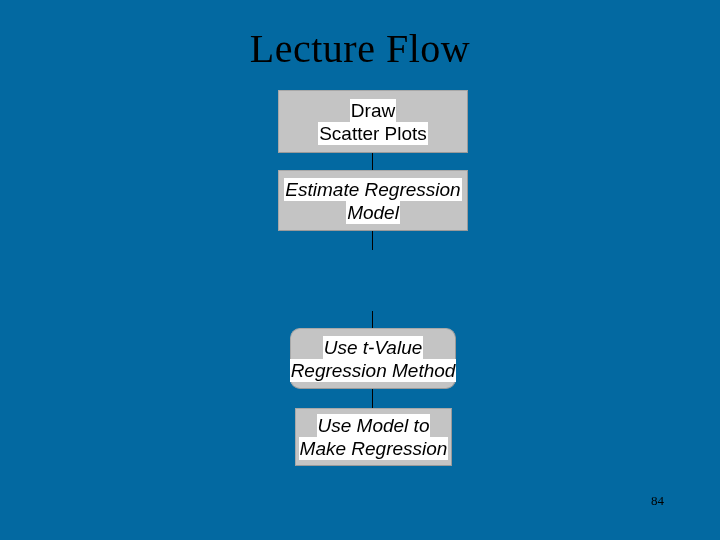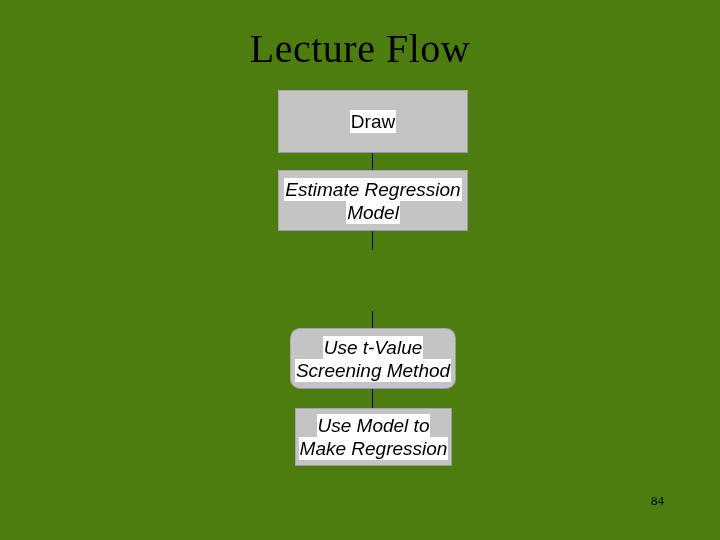--- a/index.html
+++ b/index.html
@@ -12,21 +12,21 @@
     background: #ffffff;
     font-family: "Liberation Sans", sans-serif;
     overflow: hidden;
     position: relative;
   }
 
   #slide {
     position: relative;
     width: 720px;
     height: 540px;
-    background: #4d7c0f;
+    background: #0369a1;
   }
 
   
   .slide-title {
     position: absolute;
     left: 0;
     top: 26px;
     width: 720px;
     text-align: center;
     font-family: "Liberation Serif", "DejaVu Serif", serif;
@@ -113,37 +113,38 @@
 <body>
 
 <div id="slide">
 
   <div class="slide-title">Lecture Flow</div>
 
   <div class="flow">
 
     <div class="flow-node node-1 node-upright">
       <span class="node-line">Draw</span>
+      <span class="node-line">Scatter Plots</span>
     </div>
 
     <div class="connector conn-1"></div>
 
     <div class="flow-node node-2 node-italic">
       <span class="node-line">Estimate Regression</span>
       <span class="node-line">Model</span>
     </div>
 
     <div class="connector conn-2"></div>
 
 
     <div class="connector conn-3"></div>
 
     <div class="flow-node node-4 node-italic">
       <span class="node-line">Use t-Value</span>
-      <span class="node-line">Screening Method</span>
+      <span class="node-line">Regression Method</span>
     </div>
 
     <div class="connector conn-4"></div>
 
     <div class="flow-node node-5 node-italic">
       <span class="node-line">Use Model to</span>
       <span class="node-line">Make Regression</span>
     </div>
 
   </div>

